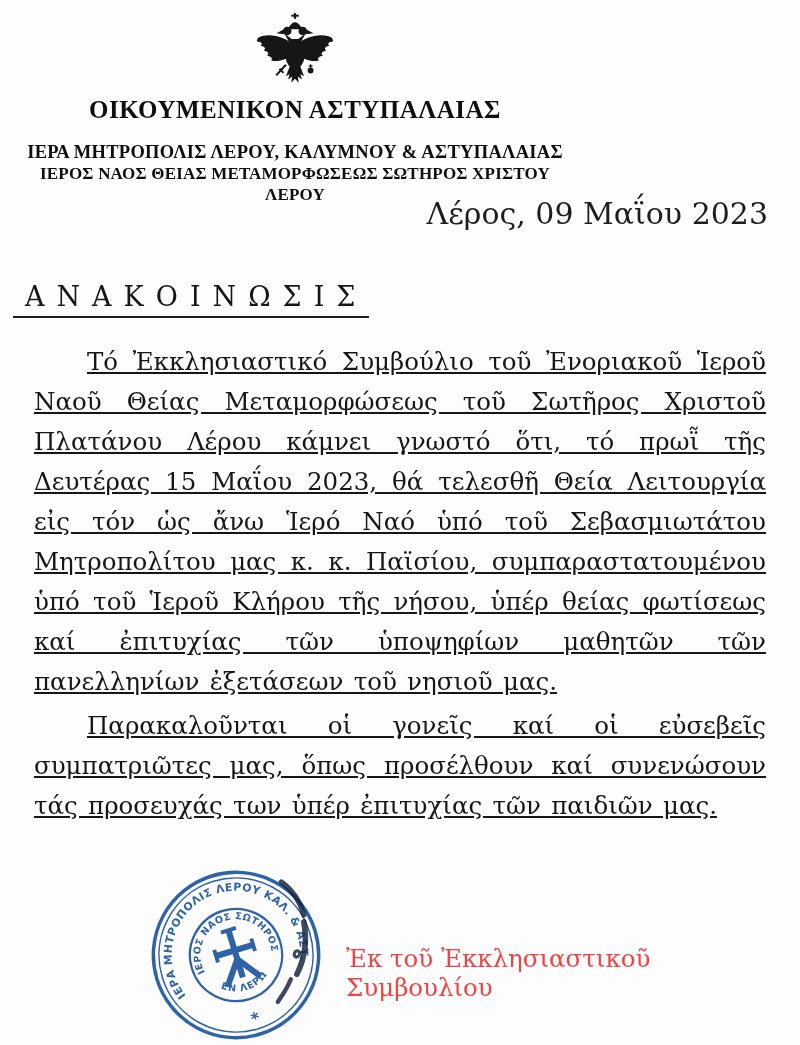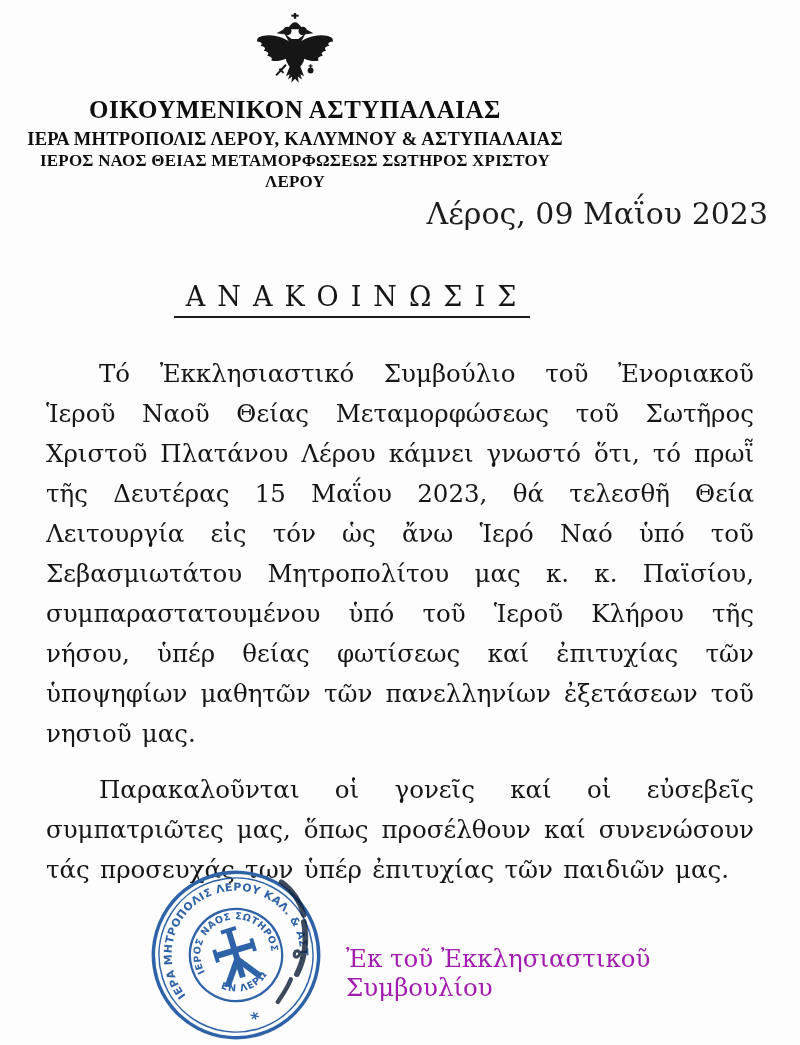--- a/index.html
+++ b/index.html
@@ -5,37 +5,37 @@
   html,body{margin:0;padding:0;background:#fdfdfd;}
   .page{
     position:relative;width:800px;height:1045px;margin:0;
     background:#fdfdfd;color:#1a1a1a;overflow:hidden;
     font-family:"DejaVu Serif", serif;
   }
   
   .letterhead{position:absolute;left:25px;top:0;width:540px;text-align:center;}
   .eagle{display:block;margin:12px auto 4px auto;width:82px;height:80px;}
   .lh1{font-family:"Liberation Serif", serif;font-weight:700;font-size:25px;letter-spacing:.5px;line-height:28px;color:#0e0e0e;}
-  .lh2{font-family:"Liberation Serif", serif;font-weight:700;font-size:18.5px;letter-spacing:.3px;line-height:22px;margin-top:4px;color:#0e0e0e;}
+  .lh2{font-family:"Liberation Serif", serif;font-weight:700;font-size:18.5px;letter-spacing:.3px;line-height:22px;margin-top:17px;color:#0e0e0e;}
   .lh3{font-family:"Liberation Serif", serif;font-weight:700;font-size:17px;letter-spacing:.2px;line-height:21px;color:#0e0e0e;}
   
   .dateline{position:absolute;top:196px;right:32px;font-size:30px;color:#1d1d1d;}
   
-  .title-wrap{position:absolute;top:281px;left:0;width:704px;text-align:center;}
+  .title-wrap{position:absolute;top:281px;left:13px;width:704px;text-align:left;}
   .doc-title{
     display:inline-block;font-size:27px;letter-spacing:12px;padding:0 2px 4px 12px;
     border-bottom:2px solid #1d1d1d;color:#161616;
   }
   
   .body-text{position:absolute;top:338px;left:30px;width:740px;font-size:24.5px;line-height:40px;color:#161616;}
-  .body-text p{margin:16px;text-indent:53px;text-align:justify;word-spacing:2.5px;}
+  .body-text p{margin:4px;text-indent:53px;text-align:justify;word-spacing:2.5px;text-decoration:underline;}
   
   .stamp{position:absolute;left:149px;top:867px;width:174px;height:176px;}
   
-  .closing{position:absolute;left:346px;top:944px;font-size:24.5px;color:#a21caf;}
+  .closing{position:absolute;left:346px;top:944px;font-size:24.5px;color:#ef4444;}
 </style>
 </head>
 <body>
 
 <div class="page">
 
   <div class="letterhead">
     <svg class="eagle" viewBox="0 0 100 95" aria-hidden="true">
       <g fill="#161616">
 

